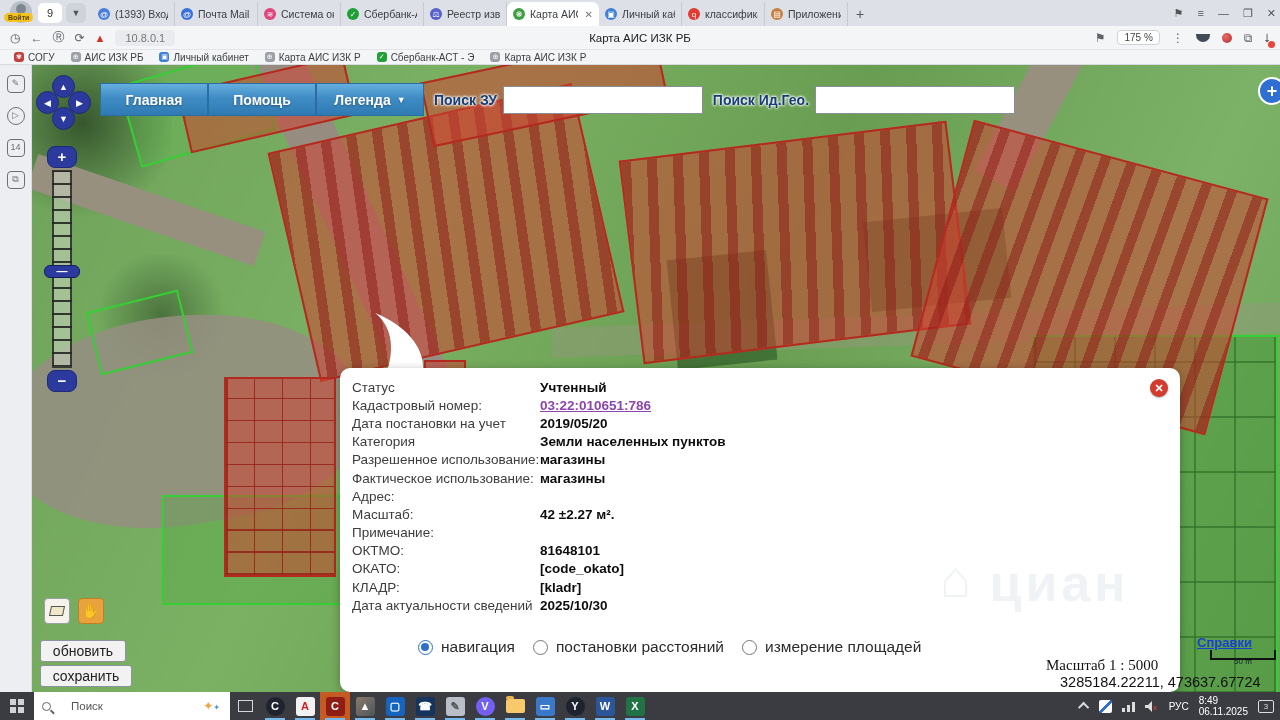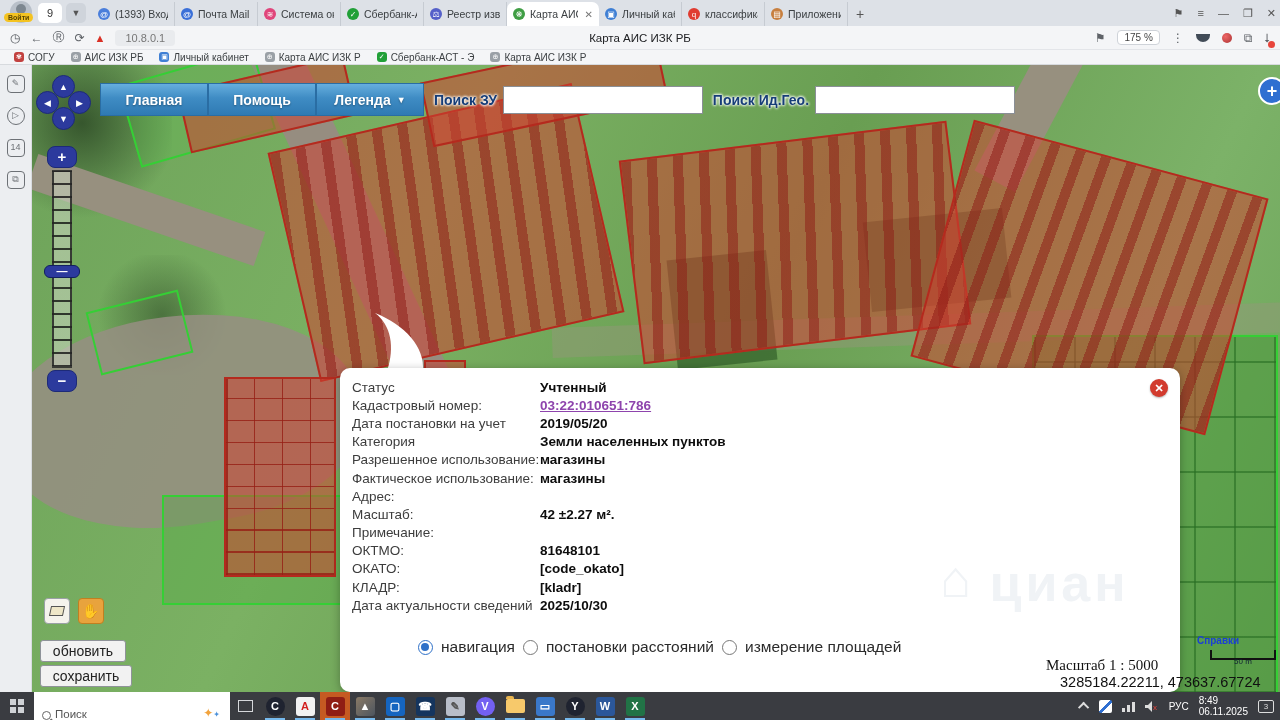--- a/index.html
+++ b/index.html
@@ -70,48 +70,48 @@
     background:repeating-linear-gradient(180deg, rgba(205,215,195,.55) 0 11px, rgba(35,35,35,.85) 11px 13px); }
   .zhandle { position:absolute; left:-2px; top:95px; width:36px; height:13px; background:#2c3a9d; border:1px solid #12205f; border-radius:6px; color:#fff; font-size:11px; font-weight:bold; text-align:center; line-height:11px; }
 
   
   .toolbtn { position:absolute; width:26px; height:26px; border-radius:4px; border:1px solid #9aa0a6; background:#f5f3ec; z-index:4; display:flex; align-items:center; justify-content:center; }
   .toolbtn.hand { background:#e8a33d; border-color:#c07f20; color:#fff; font-size:14px; }
   .poly { width:14px; height:10px; background:#efe7c8; border:1.5px solid #555; transform:skewX(-12deg); }
   .mapbtn { position:absolute; width:86px; height:22px; background:#f2f2f2; border:1px solid #8f9399; border-radius:3px; color:#222; font-size:14px; text-align:center; line-height:20px; z-index:4; }
 
   
-  #modes { position:absolute; left:386px; top:573px; display:flex; align-items:center; gap:8px; z-index:7; }
+  #modes { position:absolute; left:386px; top:573px; display:flex; align-items:center; gap:18px; z-index:7; }
   .mode { display:flex; align-items:center; gap:8px; font-size:15.5px; color:#2b2b2b; }
   .radio { width:15px; height:15px; border-radius:50%; border:1.5px solid #777; background:#fff; position:relative; }
   .radio.sel { border-color:#2f71c8; }
   .radio.sel:before { content:""; position:absolute; left:2px; top:2px; width:8px; height:8px; border-radius:50%; background:#2f71c8; }
 
   
   #scaletext { position:absolute; left:1014px; top:592px; font-family:"Liberation Serif",serif; font-size:15px; color:#111; z-index:6; }
   #coords { position:absolute; left:1028px; top:609px; font-size:14.5px; color:#111; z-index:6; }
-  #helplink { position:absolute; left:1165px; top:570px; font-size:10px; color:#1a3fd4; font-weight:bold; z-index:6; }
+  #helplink { position:absolute; left:1165px; top:570px; font-size:13px; color:#1a3fd4; text-decoration:underline; font-weight:bold; z-index:6; }
   #scalebar { position:absolute; left:1178px; top:585px; width:66px; height:10px; border-left:2px solid #111; border-right:2px solid #111; border-bottom:2px solid #111; z-index:6; text-align:center; }
   #scalebar span { font-size:8px; color:#123; line-height:8px; }
 
   
   #popup { position:absolute; left:308px; top:303px; width:840px; height:324px; background:#fff; border-radius:10px; box-shadow:0 2px 10px rgba(0,0,0,.3); z-index:5; padding:10px 12px 0 12px; }
   #tail { position:absolute; left:343px; top:248px; z-index:5; }
   .prow { display:flex; height:18.2px; align-items:center; white-space:nowrap; overflow:visible; }
   .plabel { width:188px; flex:0 0 188px; font-size:13.5px; color:#3d3d3d; }
   .pvalue { font-size:13.5px; font-weight:bold; color:#0d0d0d; }
   .plink { color:#8e44ad; text-decoration:underline; }
   #popup-close { position:absolute; right:12px; top:11px; width:18px; height:18px; border-radius:50%; background:#d23b2e; color:#fff; font-size:11px; font-weight:bold; text-align:center; line-height:18px; box-shadow:0 1px 2px rgba(0,0,0,.3); }
   #watermark { position:absolute; left:600px; top:185px; font-size:52px; font-weight:bold; color:#f0f3f6; letter-spacing:4px; }
   #watermark .wm-logo { display:inline-block; transform:translateY(-4px); margin-right:14px; color:#f0f3f6; }
 
   
   #taskbar { position:absolute; left:0; top:692px; width:1280px; height:28px; background:#3a3c41; display:flex; align-items:center; z-index:10; }
   #start { width:34px; height:28px; display:flex; align-items:center; justify-content:center; }
-  #tsearch { width:196px; height:28px; background:#fff; display:flex; align-items:flex-end; gap:4px; padding:0 8px; position:relative; }
+  #tsearch { width:196px; height:28px; background:#fff; display:flex; align-items:center; gap:20px; padding:0 8px; position:relative; }
   .lens { width:9px; height:9px; border:1.5px solid #666; border-radius:50%; position:relative; }
   .lens:after { content:""; position:absolute; left:7px; top:8px; width:5px; height:1.5px; background:#666; transform:rotate(45deg); }
   #tsearch .ph { color:#555; font-size:11.5px; }
   .sparkles { position:absolute; right:10px; font-size:12px; }
   .task-ic { width:30px; height:28px; display:flex; align-items:center; justify-content:center; position:relative; }
   .task-ic.running:after { content:""; position:absolute; left:5px; bottom:0; width:20px; height:2px; background:#76b9ed; }
   .task-ic.active-app { background:#c55a22; }
   .appglyph { width:19px; height:19px; border-radius:3px; display:flex; align-items:center; justify-content:center; color:#fff; font-size:11px; font-weight:bold; }
   .folder-shape { width:19px; height:14px; background:#f7c96b; border-radius:2px; position:relative; }
   .folder-shape:before { content:""; position:absolute; left:0; top:-3px; width:8px; height:3px; background:#e8b44f; border-radius:2px 2px 0 0; }

